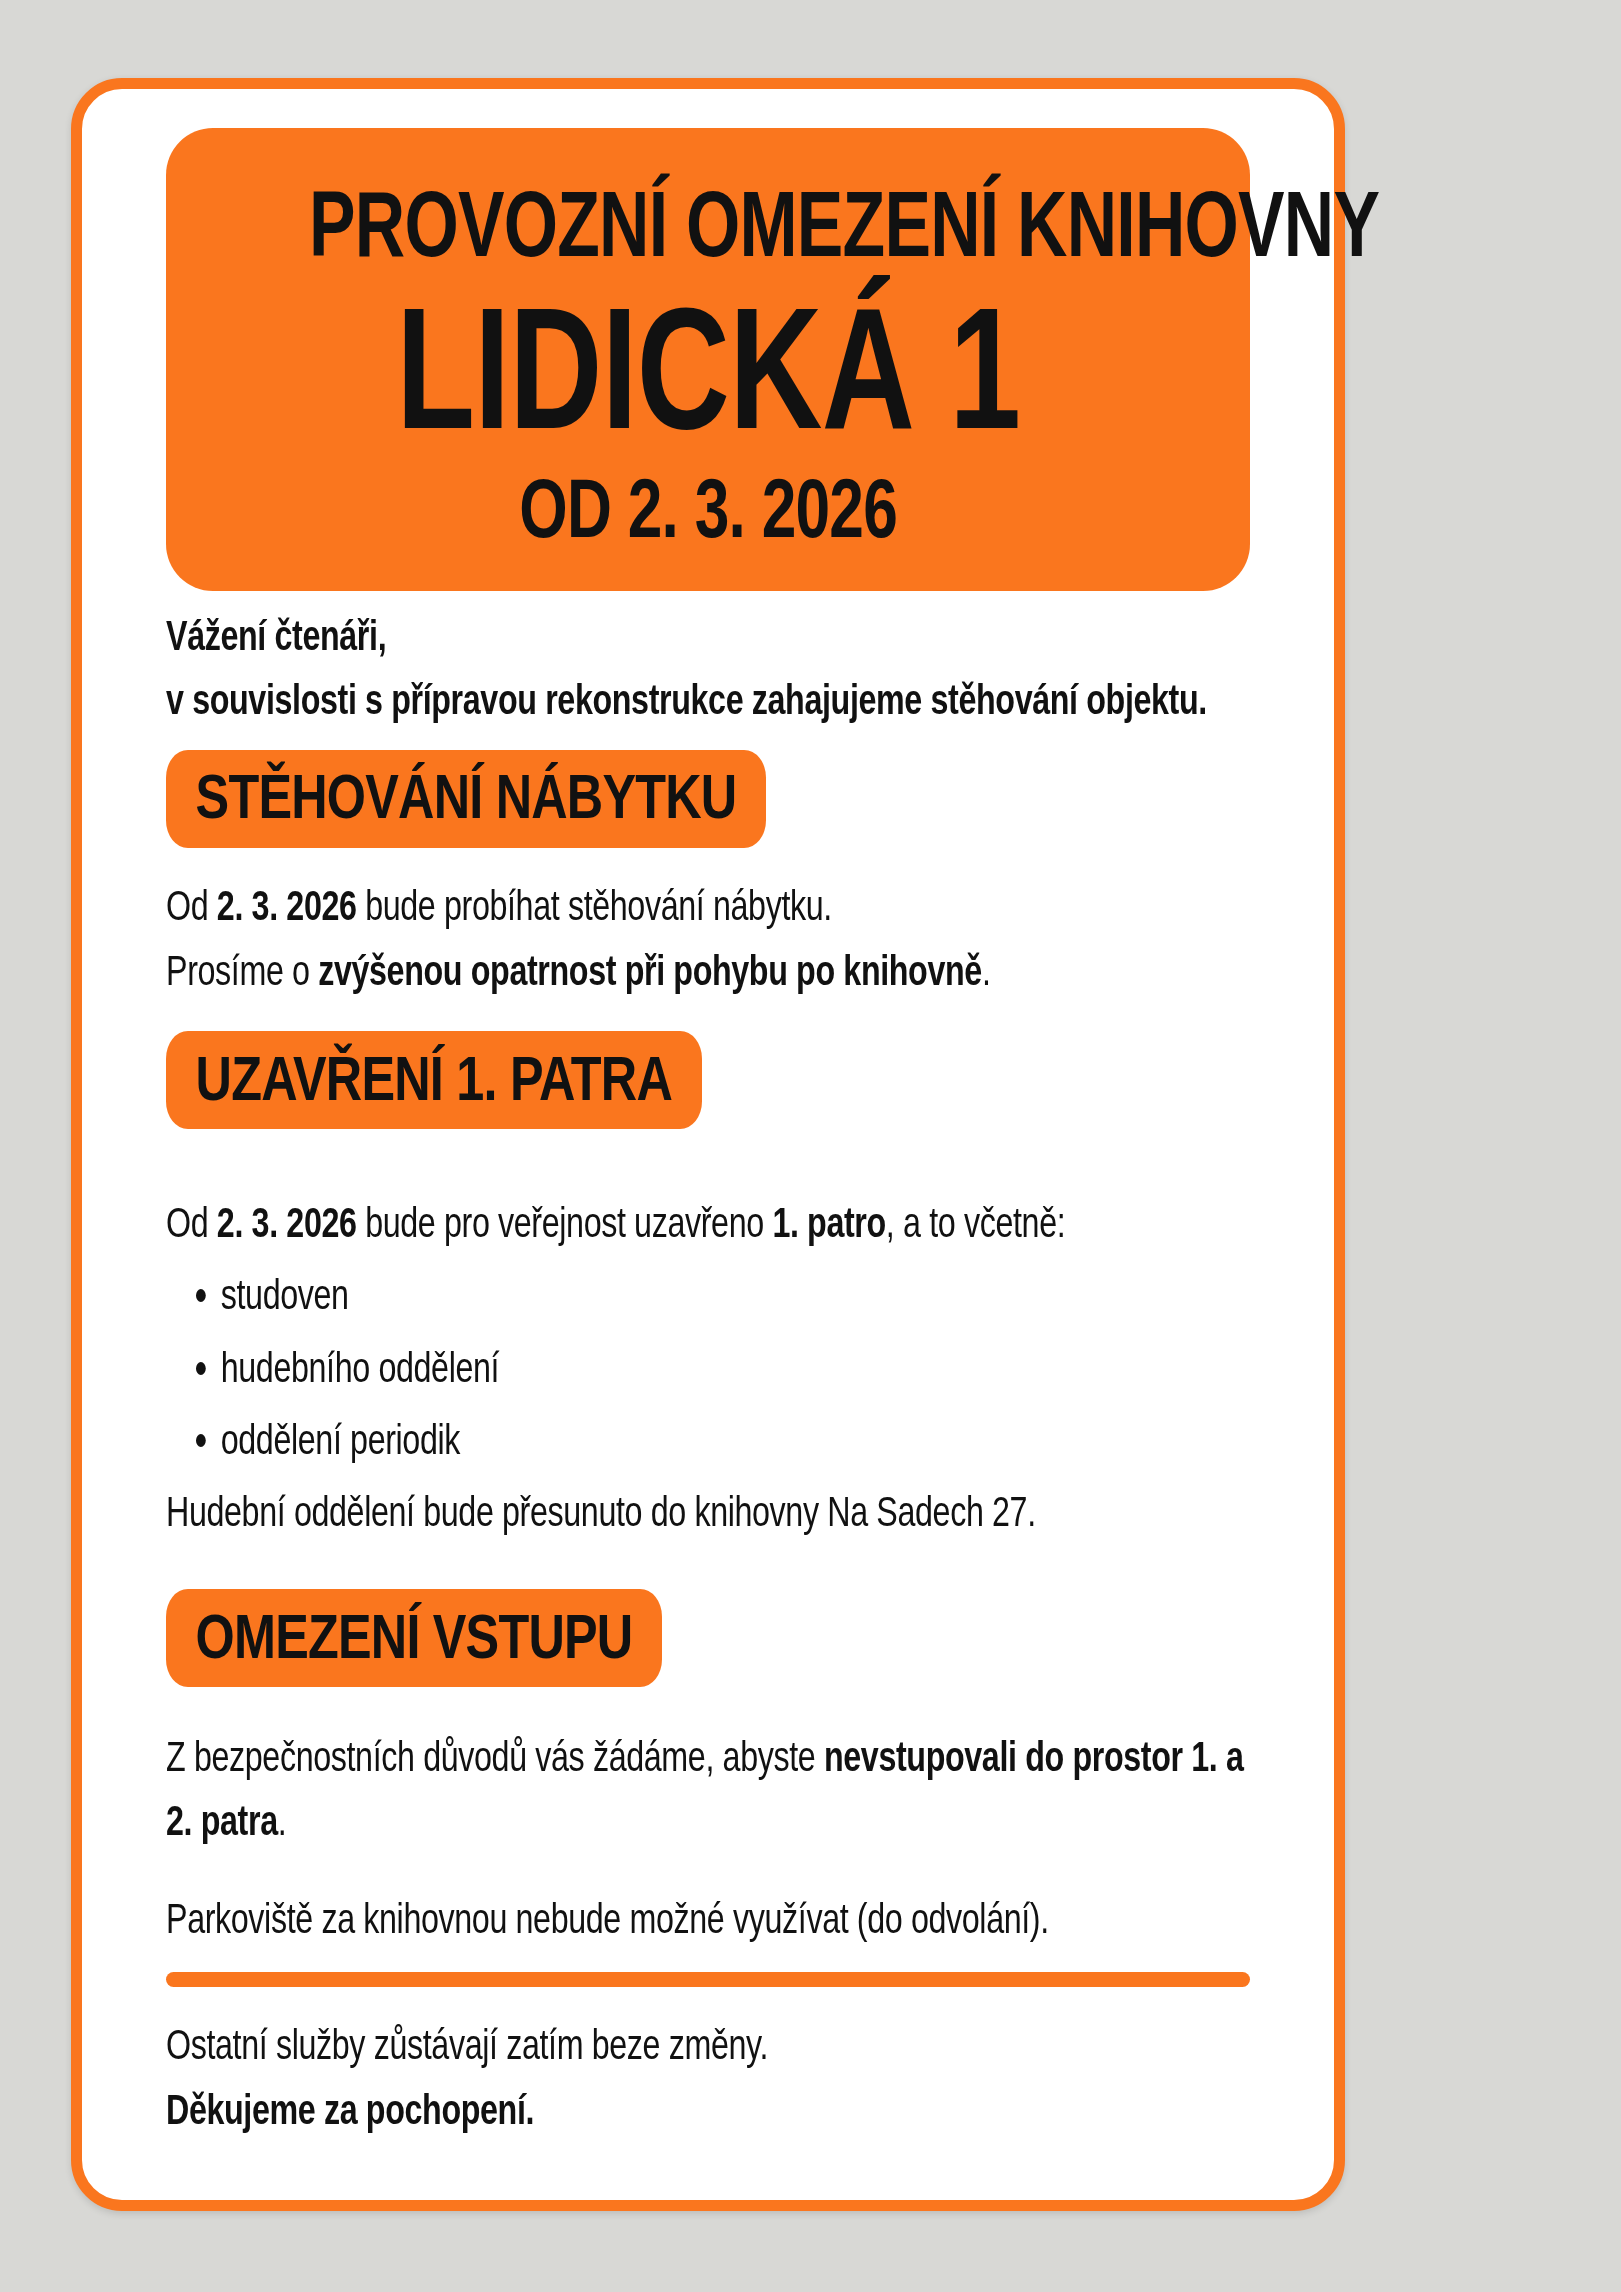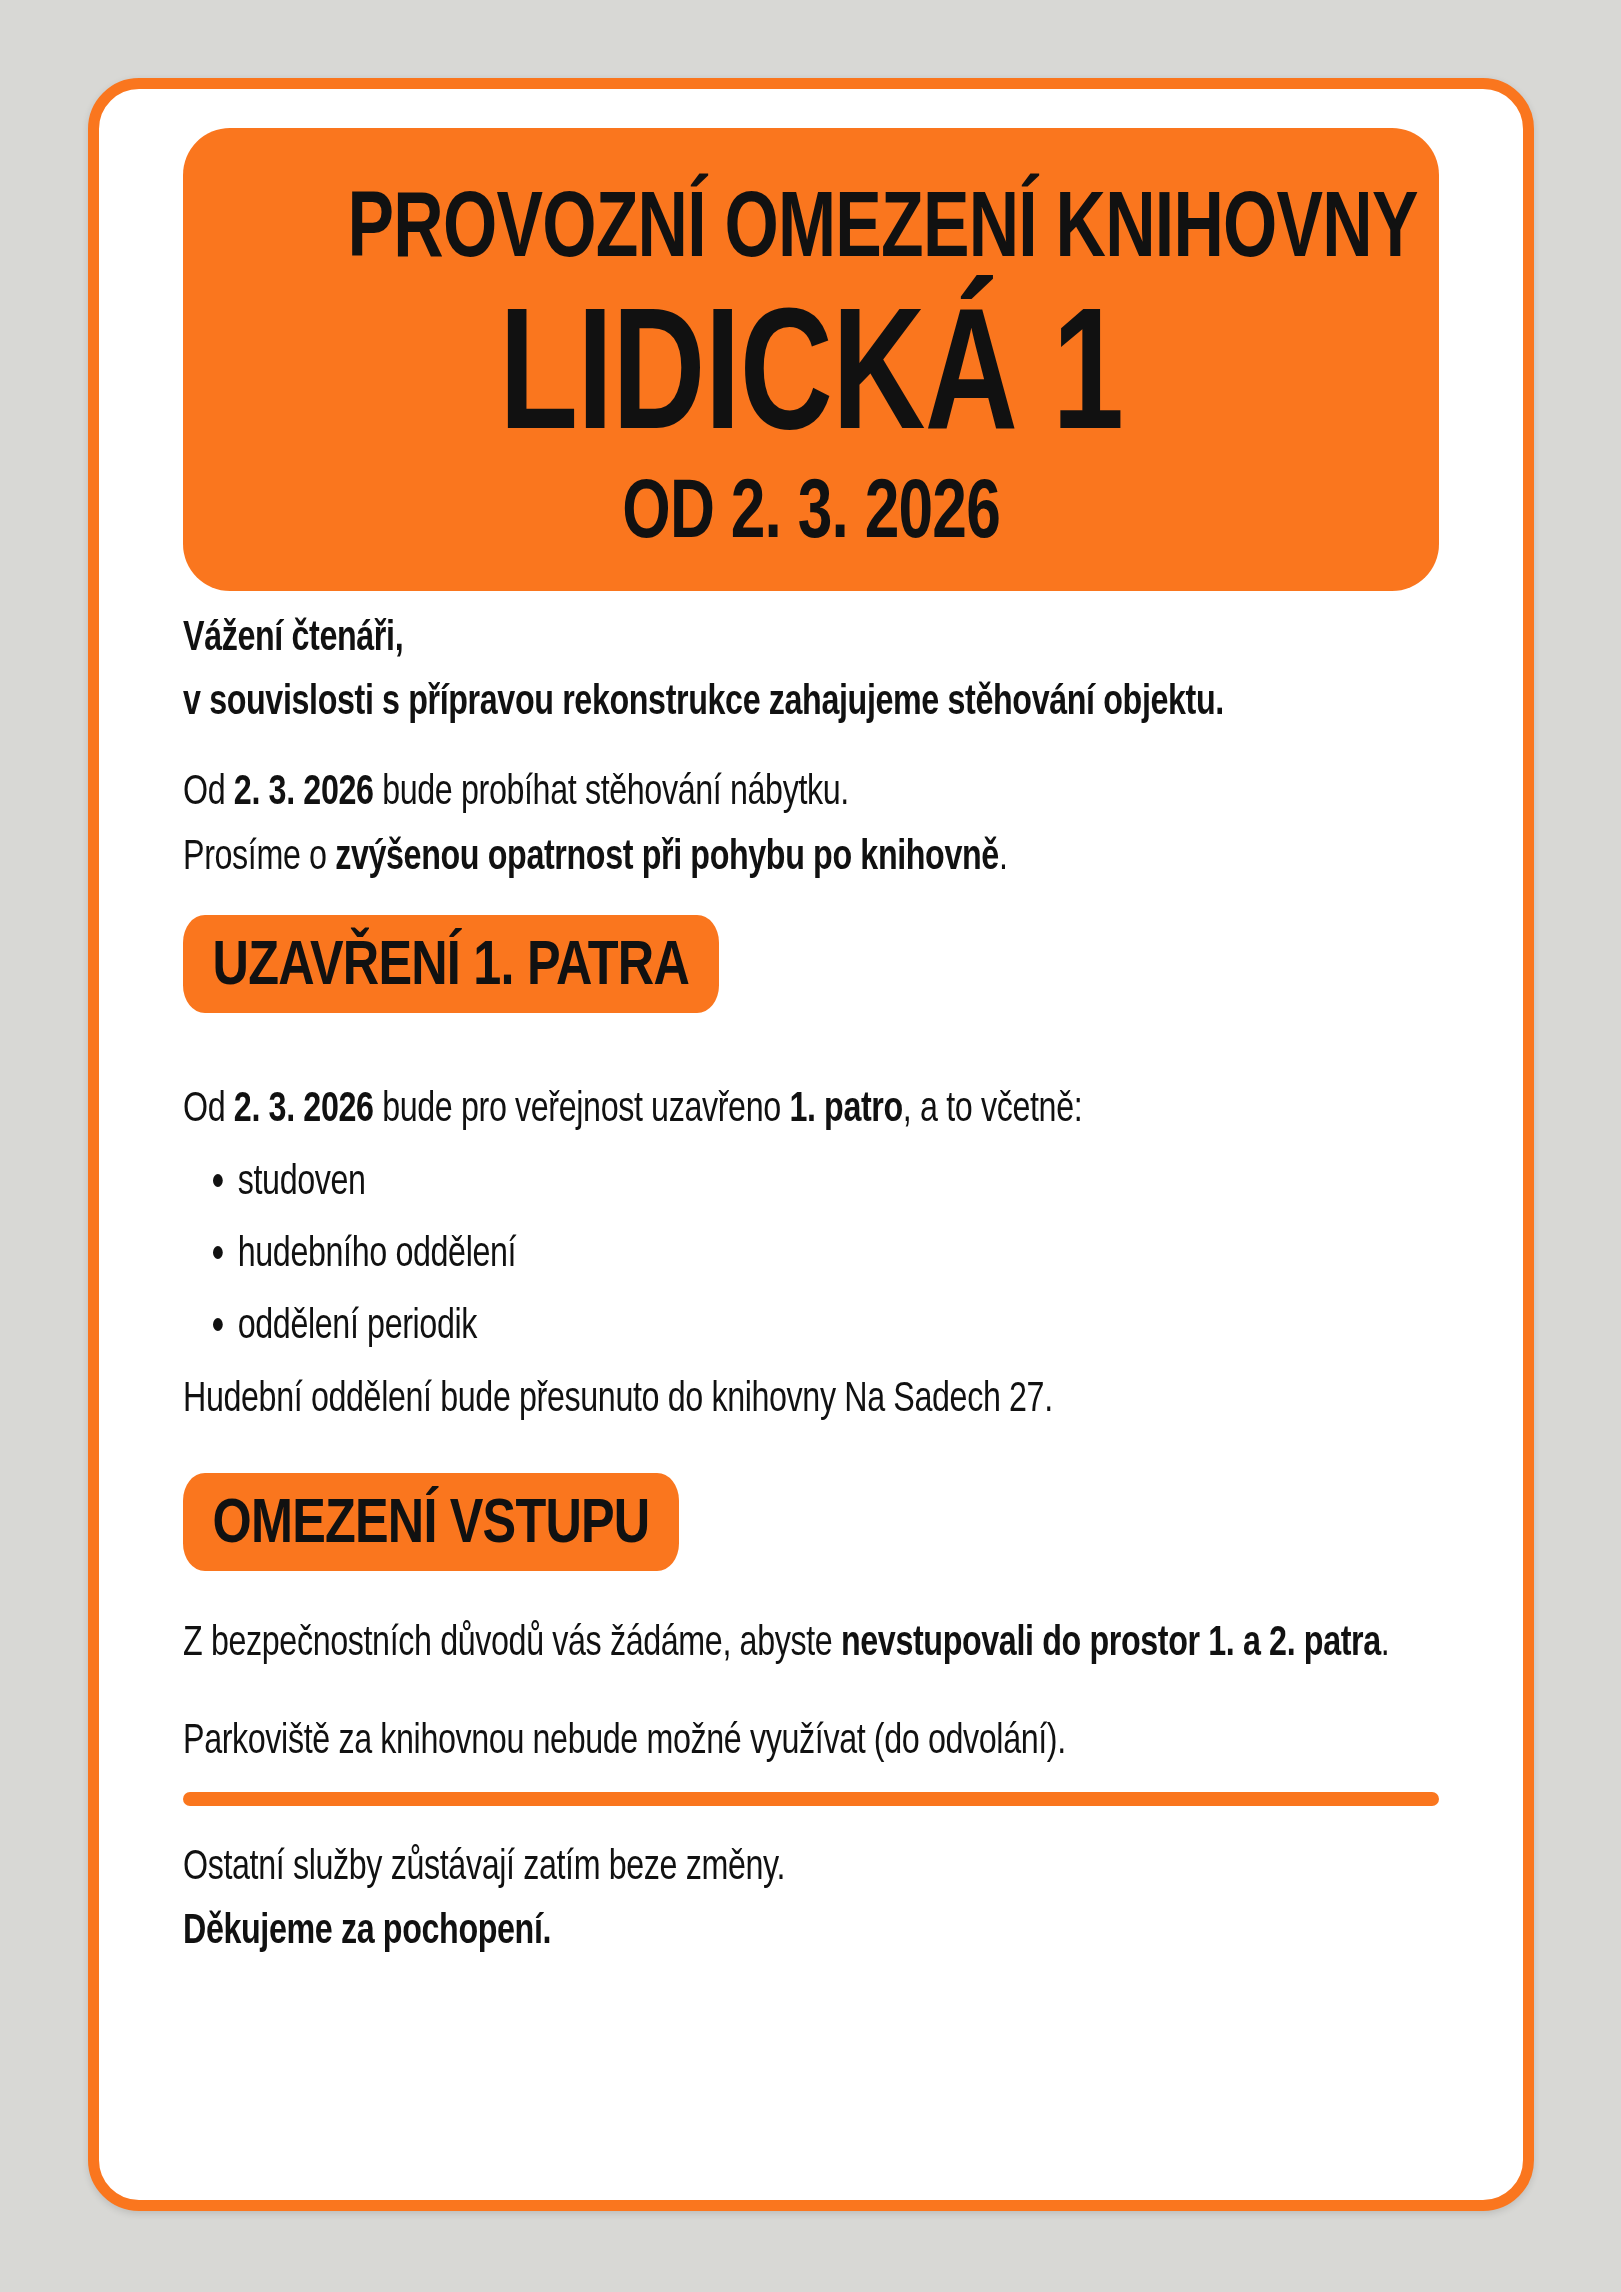--- a/index.html
+++ b/index.html
@@ -12,22 +12,22 @@
   html,body{margin:0;padding:0;}
   body{
     width:1621px;height:2293px;
     background:var(--page_bg);
     font-family:"Liberation Sans","DejaVu Sans",sans-serif;
     color:var(--text);
     overflow:hidden;
     position:relative;
   }
   .card{
-    position:absolute;left:88px;top:78px;
-    width:1446px;height:2133px;
+    position:absolute;left:71px;top:78px;
+    width:1274px;height:2133px;
     background:var(--card_bg);
     border:11.8px solid var(--accent);
     border-radius:51px;
     padding:39px 84px 0 84px;
     box-shadow:0 2.9px 7.8px rgba(0,0,0,0.12);
   }
   .header{
     background:var(--accent);
     border-radius:47px;
     padding:43px 9.8px 33px 9.8px;
@@ -95,20 +95,23 @@
     <div class="h-line h1">PROVOZNÍ OMEZENÍ KNIHOVNY</div>
     <div class="h-line h2">LIDICKÁ 1</div>
     <div class="h-line h3">OD 2. 3. 2026</div>
   </div>
 
   <div class="txt intro">
     <div>Vážení čtenáři,</div>
     <div>v souvislosti s přípravou rekonstrukce zahajujeme stěhování objektu.</div>
   </div>
 
+  <div>
+    <div class="pill pill-1">STĚHOVÁNÍ NÁBYTKU</div>
+  </div>
   <div class="txt para-1">
     <div><span>Od </span><span class="b">2. 3. 2026</span><span> bude probíhat stěhování nábytku.</span></div>
     <div><span>Prosíme o </span><span class="b">zvýšenou opatrnost při pohybu po knihovně</span><span>.</span></div>
   </div>
 
   <div>
     <div class="pill pill-2">UZAVŘENÍ 1. PATRA</div>
   </div>
   <div class="txt para-2">
     <div><span>Od </span><span class="b">2. 3. 2026</span><span> bude pro veřejnost uzavřeno </span><span class="b">1. patro</span><span>, a to včetně:</span></div>

